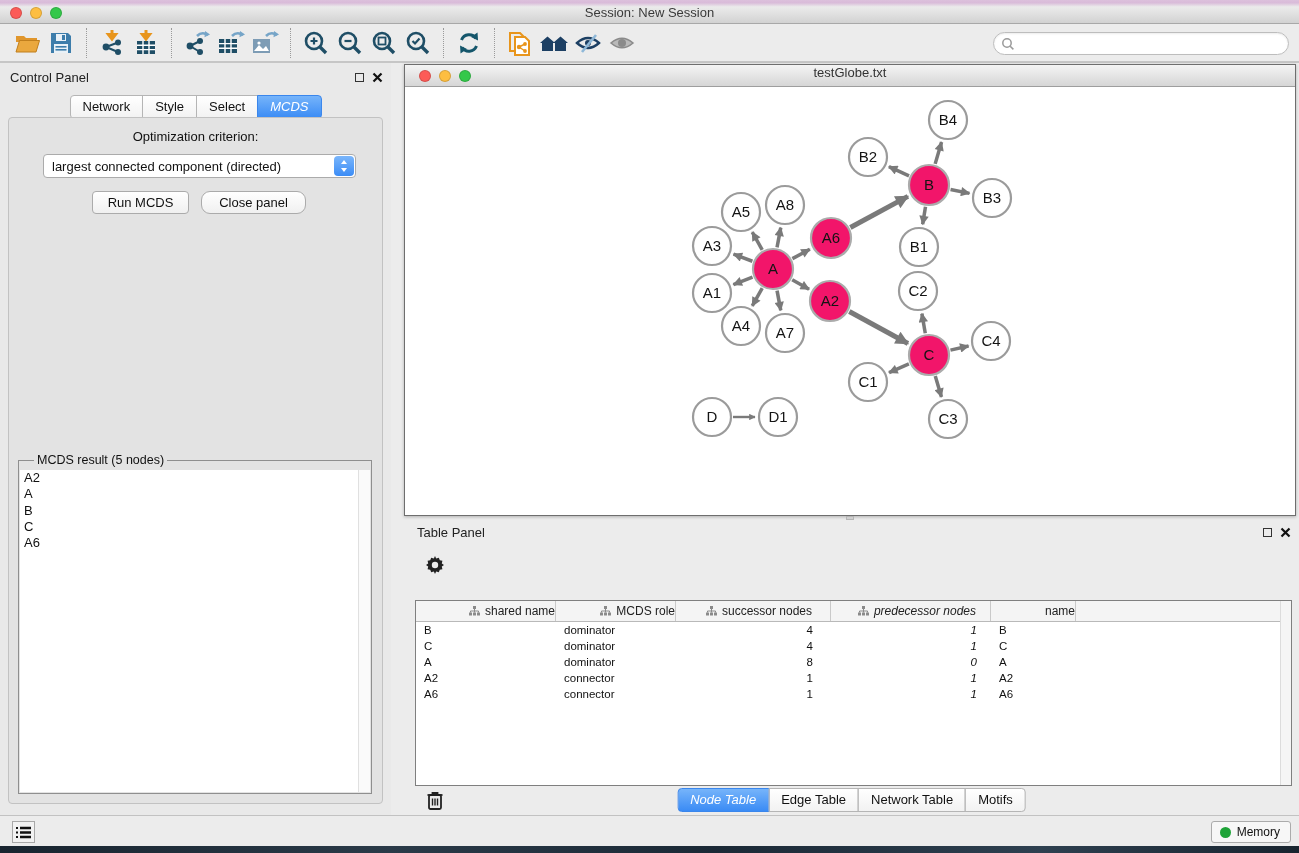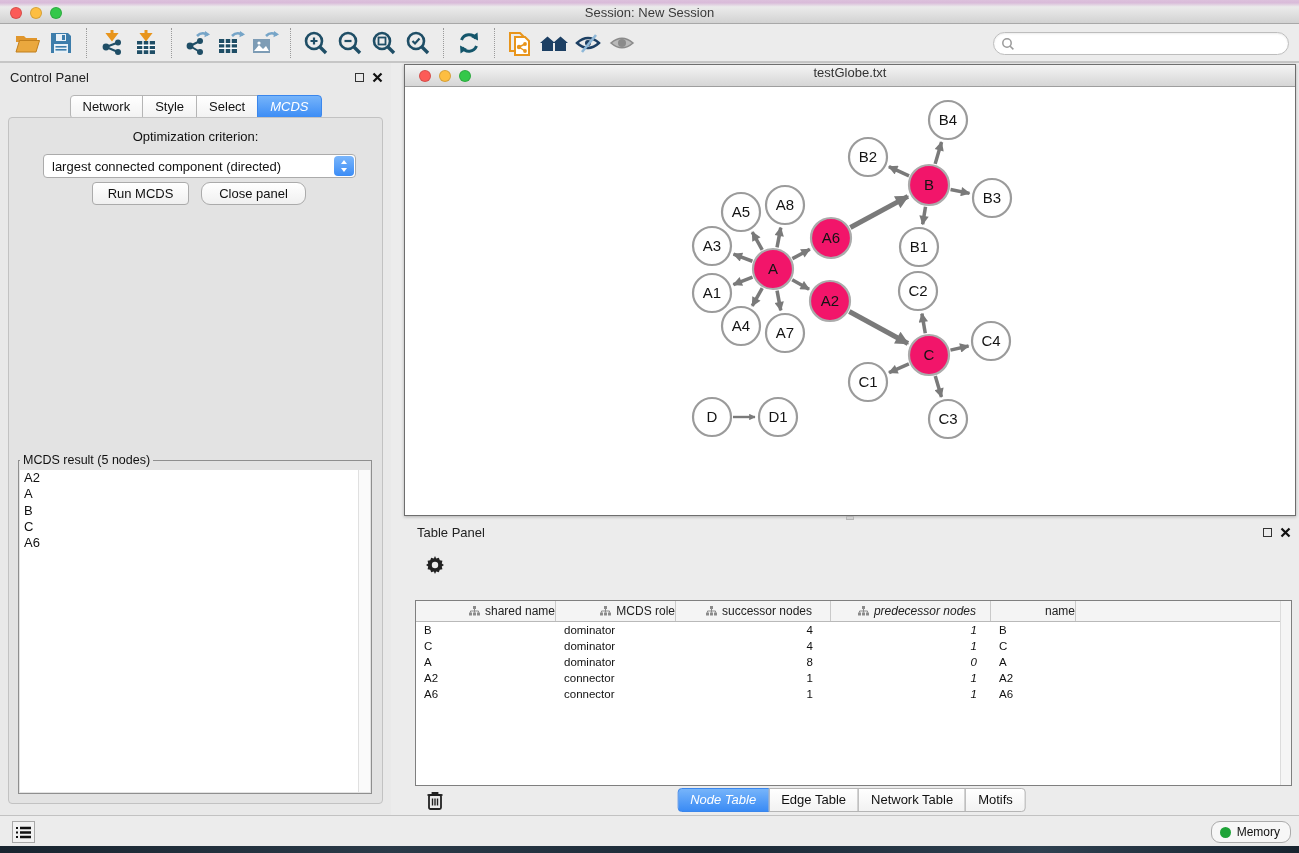--- a/index.html
+++ b/index.html
@@ -38,26 +38,26 @@
   .seg.sel { background:linear-gradient(#76b4fa,#3a8bf5); color:#fff; border-color:#3a86ec;font-style:italic; }
   #cp-tabs { position:absolute; top:32px; left:50%; transform:translateX(-50%); }
   #cp-box { position:absolute; left:8px; right:8px; top:54px; bottom:11px; background:#e3e3e3;
     border:1px solid #c2c2c2; border-radius:4px; }
   #opt-label { position:absolute; top:66px; width:100%; text-align:center; font-size:13px; color:#111; }
   #criterion { position:absolute; left:43px; top:91px; width:313px; height:24px; background:#fff;
     border:1px solid #ababab; border-radius:4px; display:flex; align-items:center; font-size:13px; color:#111; }
   #criterion .val { flex:1; padding-left:8px; white-space:nowrap; overflow:hidden; }
   #criterion .stepper { width:20px; height:20px; margin-right:1px; border-radius:4px;
     background:linear-gradient(#7ab6fb,#3b8cf6); display:flex; align-items:center; justify-content:center; }
-  .cp-btn { position:absolute; top:119px; height:23px; background:linear-gradient(#ffffff,#f0f0f0);
+  .cp-btn { position:absolute; top:128px; height:23px; background:linear-gradient(#ffffff,#f0f0f0);
     border:1px solid #ababab; border-radius:4px; font-size:13px; color:#111; text-align:center; line-height:21px; }
   #run-btn { left:92px; width:97px; }
   #closep-btn { left:201px; width:105px;border-radius:9px; }
   #result-fs { position:absolute; left:18px; top:390px; width:354px; height:341px; border:1px solid #8f8f8f; }
-  #result-fs legend { font-size:12.5px; color:#111; padding:0 3px; margin-left:1px; }
+  #result-fs legend { font-size:12.5px; color:#111; padding:0 3px; margin-left:15px; }
   #result-list { position:absolute; left:1px; right:1px; top:3px; bottom:1px; background:#fff; overflow:hidden; }
   .result-item { font-size:13px; color:#111; padding-left:4px; line-height:16.3px; }
   #result-scroll { position:absolute; right:1px; top:3px; bottom:1px; width:12px; background:#fafafa; border-left:1px solid #e0e0e0; }
 
   
   #net-frame { position:absolute; left:404px; top:64px; width:892px; height:452px;
     border:1px solid #6e6e6e; background:#fff; box-shadow:0 1px 3px rgba(0,0,0,.25); }
   #net-titlebar { position:absolute; left:0; top:0; width:100%; height:22px;
     background:linear-gradient(#f4f4f4,#d6d6d6); border-bottom:1px solid #9e9e9e; }
   #net-titlebar .lights { left:14px; top:5px; }
@@ -81,21 +81,21 @@
   .c2{width:155px; text-align:right; padding-right:18px;} .c3{width:160px; text-align:right; padding-right:14px;font-style:italic;}
   .c4{width:85px; padding-left:8px;}
   #nt-scroll { position:absolute; right:0; top:0; bottom:0; width:11px; background:#f5f5f5; border-left:1px solid #dcdcdc; }
   #tp-tabs { position:absolute; top:268px; left:50%; transform:translateX(-50%); }
 
   
   #status-bar { position:absolute; left:0; top:815px; width:1299px; height:31px; background:#ececec; border-top:1px solid #c2c2c2; }
   #list-btn { position:absolute; left:12px; top:5px; width:23px; height:22px; background:#f2f2f2; border:1px solid #a8a8a8;
     display:flex; align-items:center; justify-content:center; }
   #memory-btn { position:absolute; right:8px; top:5px; height:22px; padding:0 10px 0 8px; background:#f7f7f7;
-    border:1px solid #ababab; border-radius:9px; display:flex; align-items:center; gap:6px; font-size:12px; color:#111; }
+    border:1px solid #ababab; border-radius:3px; display:flex; align-items:center; gap:6px; font-size:12px; color:#111; }
   #memory-dot { width:11px; height:11px; border-radius:50%; background:#1ea338; }
   #desktop-strip { position:absolute; left:0; top:846px; width:1299px; height:7px;
     background:linear-gradient(90deg,#18242f,#2a3a48 30%,#1b2936 55%,#2e4050 80%,#18242f); }
   .divider-grip { position:absolute; width:8px; height:4px; background:#cfcfcf; border:1px solid #b5b5b5; }
 </style>
 </head>
 <body>
 
 <div id="app">
 

